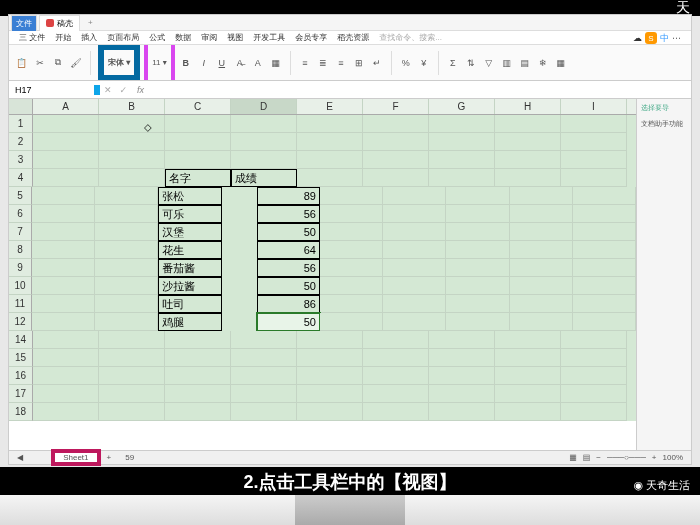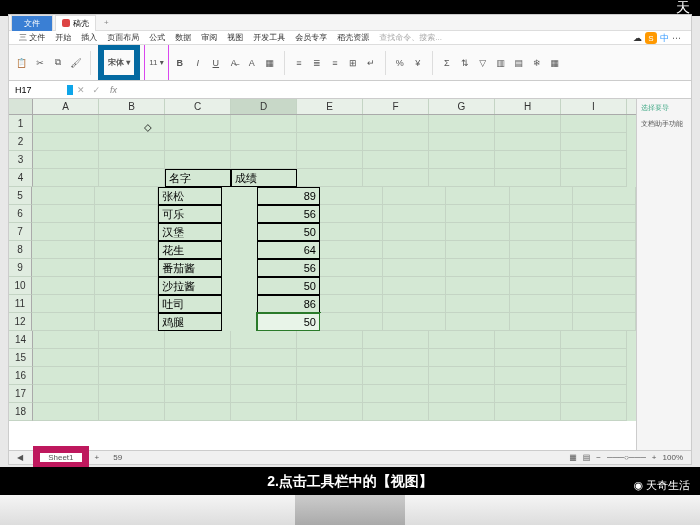--- a/index.html
+++ b/index.html
@@ -1,53 +1,53 @@
 <!DOCTYPE html>
 <html><head>
 <meta charset="utf-8">
 <style>
   * { box-sizing: border-box; margin: 0; padding: 0; }
   body { width: 700px; height: 525px; font-family: "Microsoft YaHei", Arial, sans-serif; font-size: 10px; background: #e8e8e8; position: relative; overflow: hidden; }
   .topbar-black { position: absolute; top: 0; left: 0; right: 0; height: 16px; background: #000; color: #fff; display: flex; justify-content: flex-end; align-items: center; padding-right: 10px; font-size: 14px; }
   .frame { position: absolute; top: 14px; left: 8px; right: 8px; bottom: 60px; background: #fff; border: 1px solid #ccc; display: flex; flex-direction: column; }
   .tabs { height: 16px; background: #f5f5f5; border-bottom: 1px solid #ddd; display: flex; align-items: center; gap: 2px; padding-left: 2px; font-size: 8px; }
   .tab { padding: 2px 6px; background: #fff; border: 1px solid #ddd; border-bottom: none; display: flex; align-items: center; gap: 3px; }
-  .tab.blue { background: #3a7fd4; color: #fff; padding: 2px 12px; }
+  .tab.blue { background: #3a7fd4; color: #fff; padding: 2px 4px; }
   .tab .dot { width: 8px; height: 8px; background: #d44; border-radius: 2px; }
   .tab .green { background: #3a3; }
   .menubar { height: 14px; display: flex; gap: 10px; padding: 2px 10px; font-size: 8px; color: #333; border-bottom: 1px solid #ddd; align-items: center; }
   .ribbon { height: 36px; background: #fafafa; border-bottom: 1px solid #ccc; display: flex; align-items: center; gap: 4px; padding: 2px 6px; font-size: 8px; color: #555; overflow: hidden; }
   .ribbon .ico { width: 14px; height: 14px; display: inline-flex; align-items: center; justify-content: center; border: 1px solid transparent; font-size: 9px; }
   .ribbon .sep { width: 1px; height: 24px; background: #ddd; margin: 0 3px; }
   .ribbon-right { position: absolute; right: 10px; top: 0; height: 14px; display: flex; align-items: center; gap: 3px; font-size: 9px; }
   .orange-ico { width: 12px; height: 12px; background: #f90; border-radius: 3px; color: #fff; display: flex; align-items: center; justify-content: center; font-size: 8px; }
   .namebox-row { height: 18px; display: flex; align-items: center; border-bottom: 1px solid #ccc; font-size: 9px; }
-  .namebox { width: 64px; border-right: 6px solid #0ea5e9; padding: 0 6px; }
+  .namebox { width: 91px; border-right: 6px solid #0ea5e9; padding: 0 6px; }
   .fx-label { padding: 3px 6px; color: #888; font-style: italic; }
   .fx-input { flex: 1; padding: 2px 6px; color: #888; }
   .sheet-area { flex: 1; display: flex; overflow: hidden; position: relative; }
   .grid-wrap { flex: 1; overflow: hidden; position: relative; }
   .colheads { display: flex; height: 16px; background: #e8f0e8; border-bottom: 1px solid #aaa; }
   .corner { width: 24px; background: #d8e4d8; border-right: 1px solid #aaa; }
   .colh { width: 66px; border-right: 1px solid #c4d4c4; text-align: center; font-size: 10px; color: #333; display: flex; align-items: center; justify-content: center; }
   .colh.sel { background: #c8d8c8; }
   .rows { background: #d4e8d4; }
   .row { display: flex; height: 18px; }
   .rh { width: 24px; background: #e0ece0; border-right: 1px solid #aaa; border-bottom: 1px solid #c4d4c4; text-align: center; font-size: 10px; color: #333; display: flex; align-items: center; justify-content: center; }
   .cell { width: 66px; border-right: 1px solid #c4d4c4; border-bottom: 1px solid #c4d4c4; font-size: 11px; padding: 1px 3px; display: flex; align-items: center; background: #d4e8d4; }
   .cell.tbl { border: 1px solid #000; background: #d4e8d4; }
   .cell.tbl.hdr { font-weight: normal; }
   .cell.num { justify-content: flex-end; margin-left: 35px; }
   .cell.selected { outline: 2px solid #2a7a2a; outline-offset: -1px; background: #e8f4e8; }
   .side-panel { width: 55px; background: #f5f5f5; border-left: 1px solid #ccc; padding: 4px; font-size: 7px; color: #555; }
   .side-panel .lbl { color: #4a8; font-size: 7px; }
   .statusbar { height: 14px; background: #f0f0f0; border-top: 1px solid #ccc; display: flex; align-items: center; padding: 0 8px; font-size: 8px; color: #555; }
-  .statusbar .sheettab { padding: 0 8px; border: 7px solid #be185d; background: #fff; margin-left: 10px; }
+  .statusbar .sheettab { padding: 0 8px; border: 4px solid #be185d; background: #fff; margin-left: 28px; }
   .statusbar .right { margin-left: auto; display: flex; gap: 6px; align-items: center; }
-  .caption-strip { position: absolute; left: 0; right: 0; bottom: 28px; height: 30px; background: #000; color: #fff; display: flex; align-items: center; justify-content: center; font-size: 14px; font-weight: bold; }
+  .caption-strip { position: absolute; left: 0; right: 0; bottom: 28px; height: 30px; background: #000; color: #fff; display: flex; align-items: center; justify-content: center; font-size: 18px; font-weight: bold; }
   .brand { position: absolute; right: 10px; bottom: 32px; color: #fff; font-size: 11px; display: flex; align-items: center; gap: 3px; }
   .stand { position: absolute; left: 0; right: 0; bottom: 0; height: 30px; background: linear-gradient(#f5f5f5,#ddd); display: flex; justify-content: center; }
   .stand .neck { width: 110px; height: 30px; background: linear-gradient(#ccc,#aaa); }
   .cursor-dot { position: absolute; width: 10px; height: 10px; font-size: 11px; color: #000; }
 </style>
 </head>
 <body>
 
 <div class="topbar-black">
   <span>天</span>
@@ -87,21 +87,21 @@
     </div>
   </div>
 
   <div class="ribbon">
     <span class="ico">📋</span>
     <span class="ico">✂</span>
     <span class="ico">⧉</span>
     <span class="ico">🖌</span>
     <span class="sep"></span>
     <span style="border:6px solid #0369a1;padding:7px 4px;font-weight:bold;">宋体 ▾</span>
-    <span style="border:1px solid #d946ef;padding:14px 4px;">11 ▾</span>
+    <span style="border:4px solid #d946ef;padding:14px 4px;">11 ▾</span>
     <span class="ico">
         <b>B</b>
       </span>
     <span class="ico">
         <i>I</i>
       </span>
     <span class="ico">
         <u>U</u>
       </span>
     <span class="ico">A̶</span>

